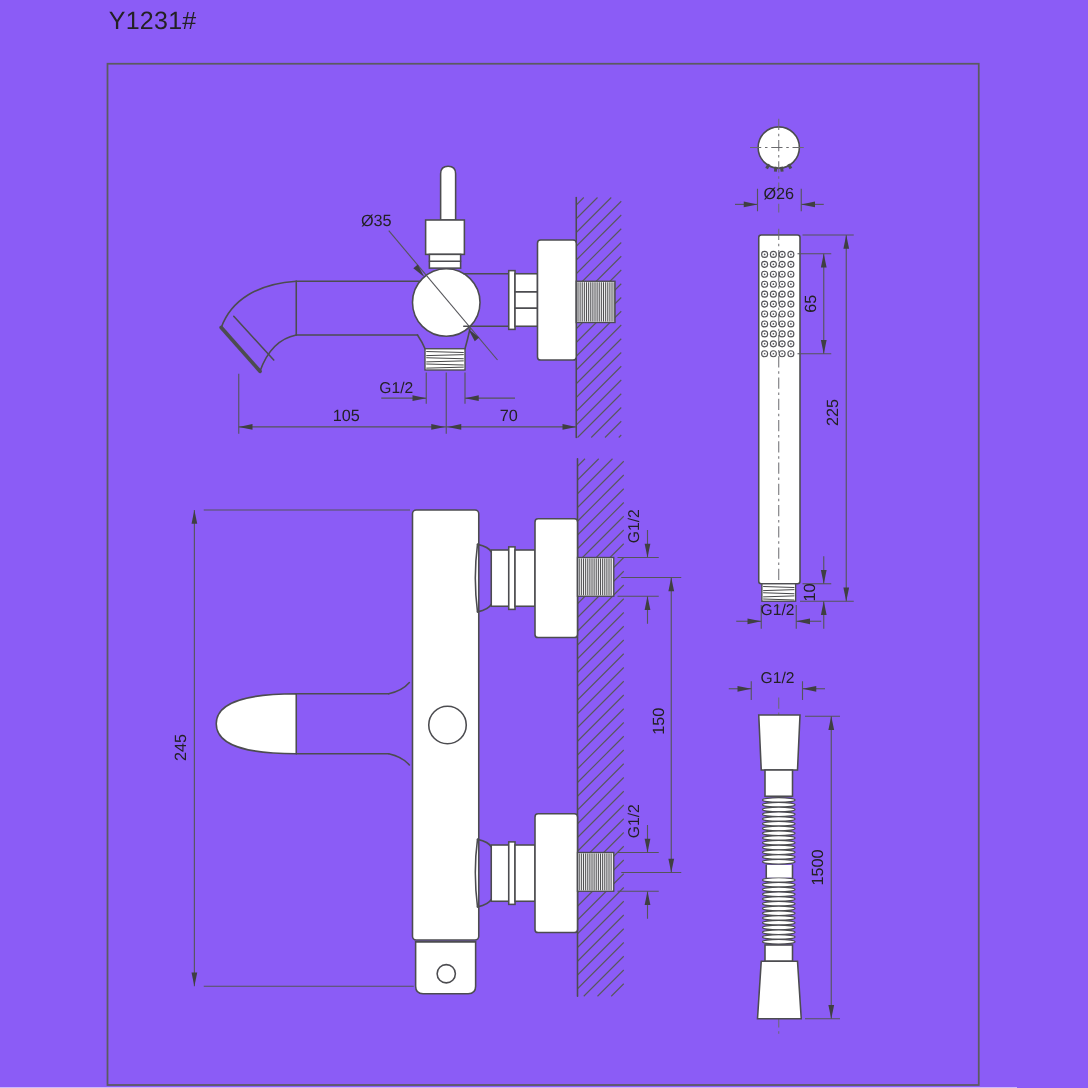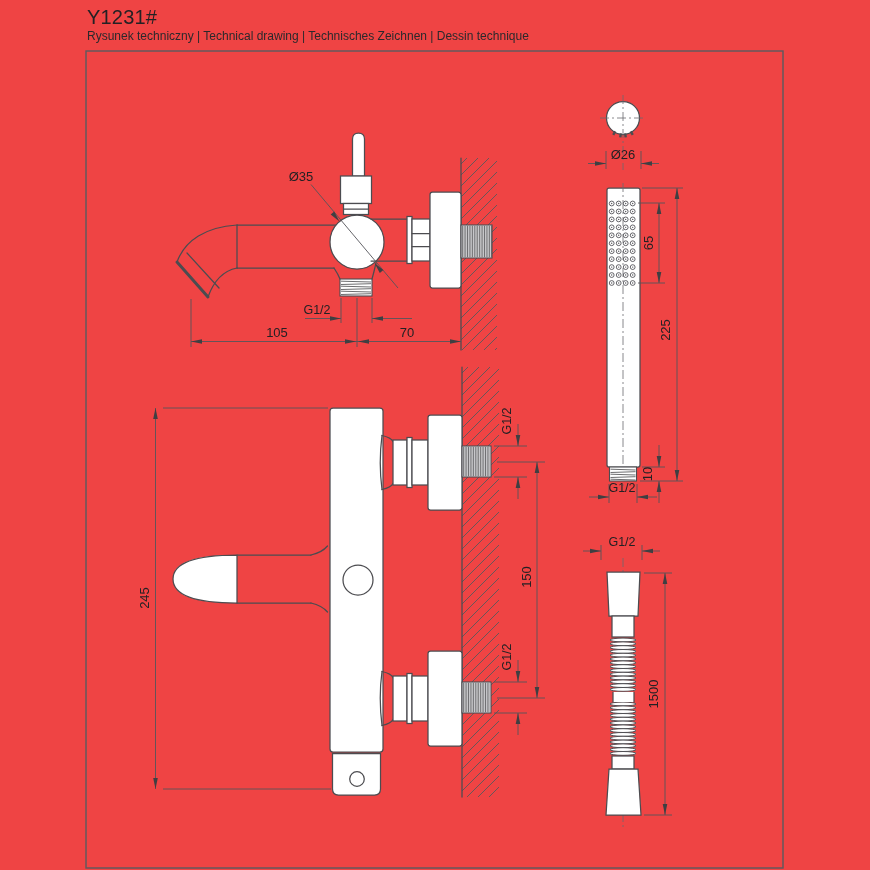--- a/index.html
+++ b/index.html
@@ -1,33 +1,32 @@
 <!DOCTYPE html>
 <html><head>
 <meta charset="utf-8">
 <style>
   html,body{margin:0;padding:0;background:#ffffff;width:870px;height:870px;overflow:hidden;}
-  #page{position:relative;width:870px;height:870px;background:#ef4444;font-family:"Liberation Sans",sans-serif;}
+  #page{position:relative;width:870px;height:870px;background:#8b5cf6;font-family:"Liberation Sans",sans-serif;}
   #title{position:absolute;left:87px;top:6px;font-size:20px;color:#232124;letter-spacing:.2px;}
   #subtitle{position:absolute;left:87px;top:29px;font-size:12px;color:#2b292c;}
   svg{position:absolute;left:0;top:0;}
   .ol{stroke:#4c4c50;stroke-width:1.25;fill:none;stroke-linecap:round;}
   .olw{stroke:#4c4c50;stroke-width:1.25;fill:#ffffff;}
   .thin{stroke:#55555a;stroke-width:0.9;fill:none;}
   .cl{stroke:#6a6a6e;stroke-width:0.8;fill:none;stroke-dasharray:9 3 2 3;}
   .dimtxt{font-family:"Liberation Sans",sans-serif;font-size:13px;fill:#232124;}
   .g12{font-size:12.5px;}
   text{text-anchor:middle;}
 </style>
 </head>
 <body>
 
 <div id="page">
   <div id="title">Y1231#</div>
-  <div id="subtitle">Rysunek techniczny | Technical drawing | Technisches Zeichnen | Dessin technique</div>
 
   <svg width="870" height="870" viewBox="0 0 870 870">
 
     <rect x="86" y="51" width="697" height="817" fill="none" stroke="#5b5b5f" stroke-width="1.4"></rect>
 
     <g>
       <g id="hatch-layer">
           <line x1="461" y1="164" x2="467" y2="158" stroke="#58585b" stroke-width="0.9"></line>
           <line x1="461" y1="175" x2="478" y2="158" stroke="#58585b" stroke-width="0.9"></line>
           <line x1="461" y1="186" x2="489" y2="158" stroke="#58585b" stroke-width="0.9"></line>

